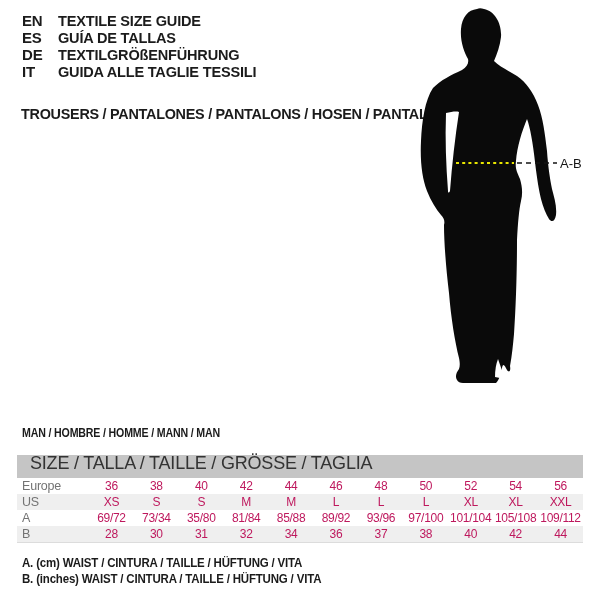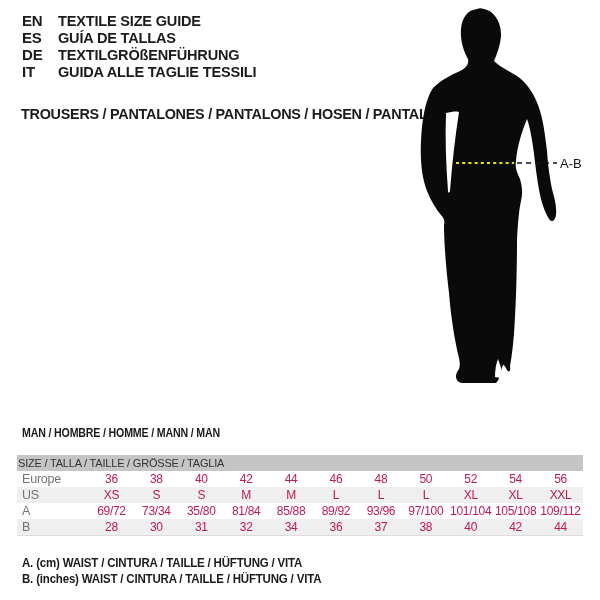--- a/index.html
+++ b/index.html
@@ -17,22 +17,22 @@
   
   .category{position:absolute;left:21px;top:105px;font-size:15.5px;font-weight:bold;
     letter-spacing:-0.3px;white-space:nowrap;transform:scaleX(0.93);transform-origin:0 50%;}
   
   .figure-svg{position:absolute;left:408px;top:0px;}
   
   .gender{position:absolute;left:22px;top:426px;font-size:12.5px;font-weight:bold;
     letter-spacing:-0.2px;white-space:nowrap;transform:scaleX(0.85);transform-origin:0 50%;}
   
   .table{position:absolute;left:17px;top:455px;width:566px;border-bottom:1px solid #dcdcdc;}
-  .t-header{height:16px;line-height:16px;background:#c5c5c5;color:#333333;
-    font-size:11px;padding-left:1px;letter-spacing:-0.2px;white-space:nowrap;}
+  .t-header{height:23px;line-height:16px;background:#c5c5c5;color:#333333;
+    font-size:18px;padding-left:13px;letter-spacing:-0.2px;white-space:nowrap;}
   .t-row{display:grid;grid-template-columns:72px repeat(11,1fr);height:16px;line-height:16px;}
   .t-row.stripe{background:#efefef;}
   .t-label{padding-left:5px;font-size:12.5px;color:#737373;letter-spacing:-0.2px;}
   .t-cell{text-align:center;font-size:12px;color:#be185d;letter-spacing:-0.3px;white-space:nowrap;}
   
   .footnotes{position:absolute;left:22px;top:555px;}
   .footnote{height:16px;line-height:16px;font-size:12.5px;font-weight:bold;
     letter-spacing:-0.2px;white-space:nowrap;transform:scaleX(0.92);transform-origin:0 50%;}
 </style>
 </head>

